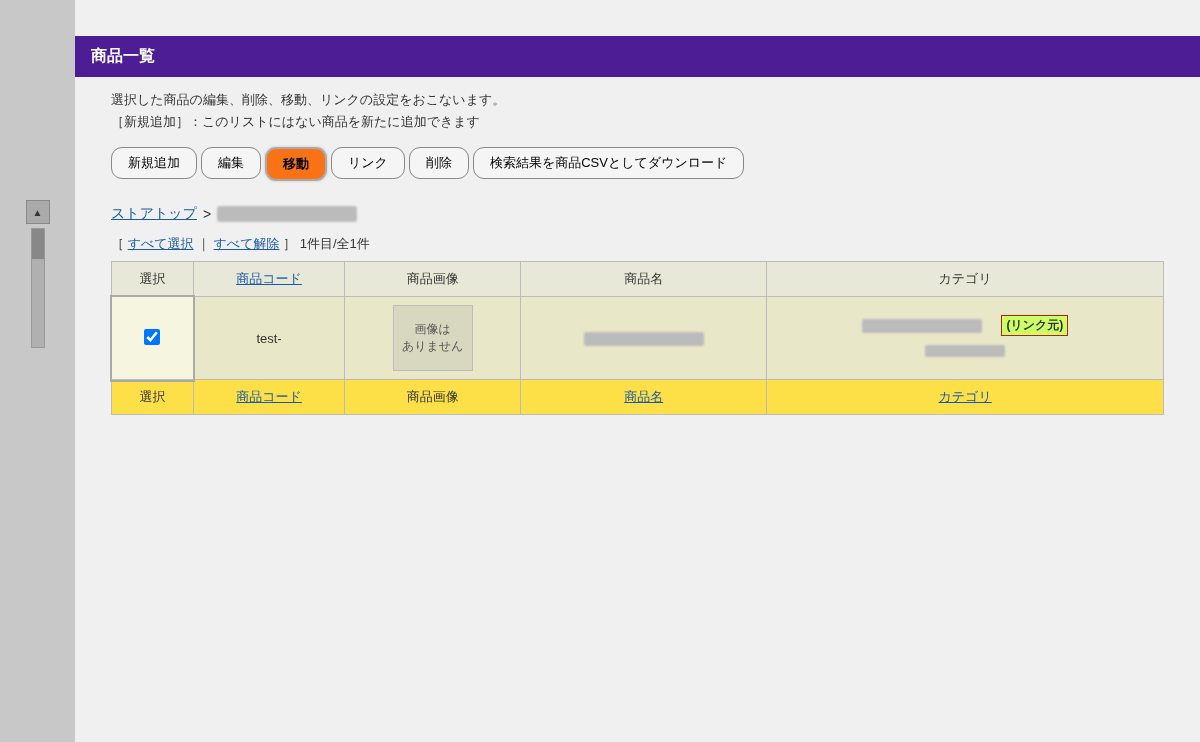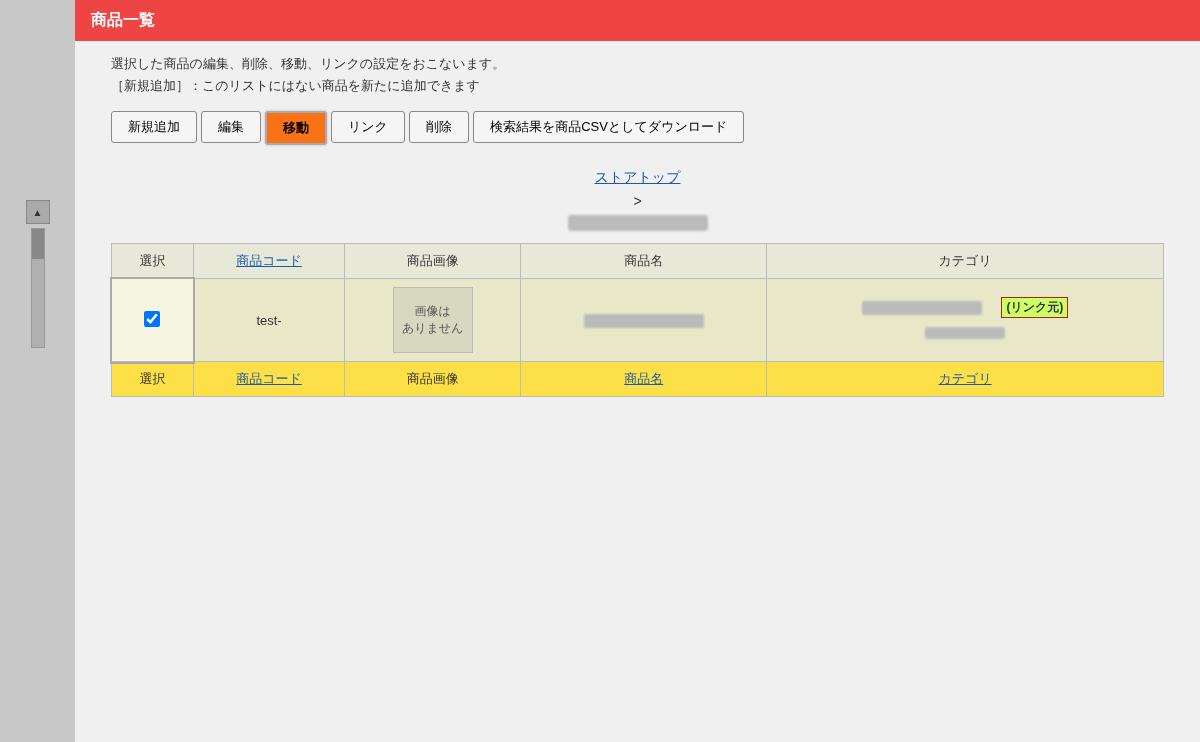--- a/index.html
+++ b/index.html
@@ -50,22 +50,23 @@
       top: 0;
       left: 0;
     }
     .main-content {
       flex: 1;
       background: #f0f0f0;
       display: flex;
       flex-direction: column;
     }
     .page-header {
-      background: #ef4444;
+      background: #4c1d95;
       padding: 10px 16px;
+      margin-top: 36px;
     }
     .page-header-title {
       color: #fff;
       font-size: 16px;
       font-weight: bold;
     }
     .content-area {
       padding: 14px 36px;
       flex: 1;
     }
@@ -85,39 +86,38 @@
       margin-bottom: 24px;
       align-items: flex-start;
     }
     .toolbar-btn {
       padding: 6px 16px;
       border: 1px solid #888;
       background: #f5f5f5;
       cursor: pointer;
       font-size: 13px;
       font-family: inherit;
-      border-radius: 3px;
+      border-radius: 11px;
       min-width: 60px;
       text-align: left;
     }
     .toolbar-btn.active {
       background: #f97316;
       border: 2px solid #aaa;
       font-weight: bold;
       box-shadow: 0 0 3px rgba(0,0,0,0.2);
     }
     .toolbar-btn.wide {
       min-width: 220px;
     }
     .breadcrumb-area {
       margin-bottom: 12px;
       display: flex;
       align-items: center;
       gap: 6px;
-      flex-direction: column;
     }
     .breadcrumb-link {
       color: #1a5aab;
       text-decoration: underline;
       cursor: pointer;
       font-size: 14px;
     }
     .breadcrumb-sep {
       font-size: 14px;
       color: #333;
@@ -260,20 +260,26 @@
         <button class="toolbar-btn">削除</button>
         <button class="toolbar-btn wide">検索結果を商品CSVとしてダウンロード</button>
       </div>
 
       <div class="breadcrumb-area">
         <span class="breadcrumb-link">ストアトップ</span>
         <span class="breadcrumb-sep">&gt;</span>
         <span class="breadcrumb-blurred"></span>
       </div>
 
+      <div class="table-controls">
+        ［ <a>すべて選択</a>
+        ｜
+        <a>すべて解除</a> ］
+        <span>1件目/全1件</span>
+      </div>
 
       <table class="product-table">
         <thead>
           <tr>
             <th>
               <span>選択</span>
             </th>
             <th class="sortable">
               <span class="sortable">商品コード</span>
             </th>

